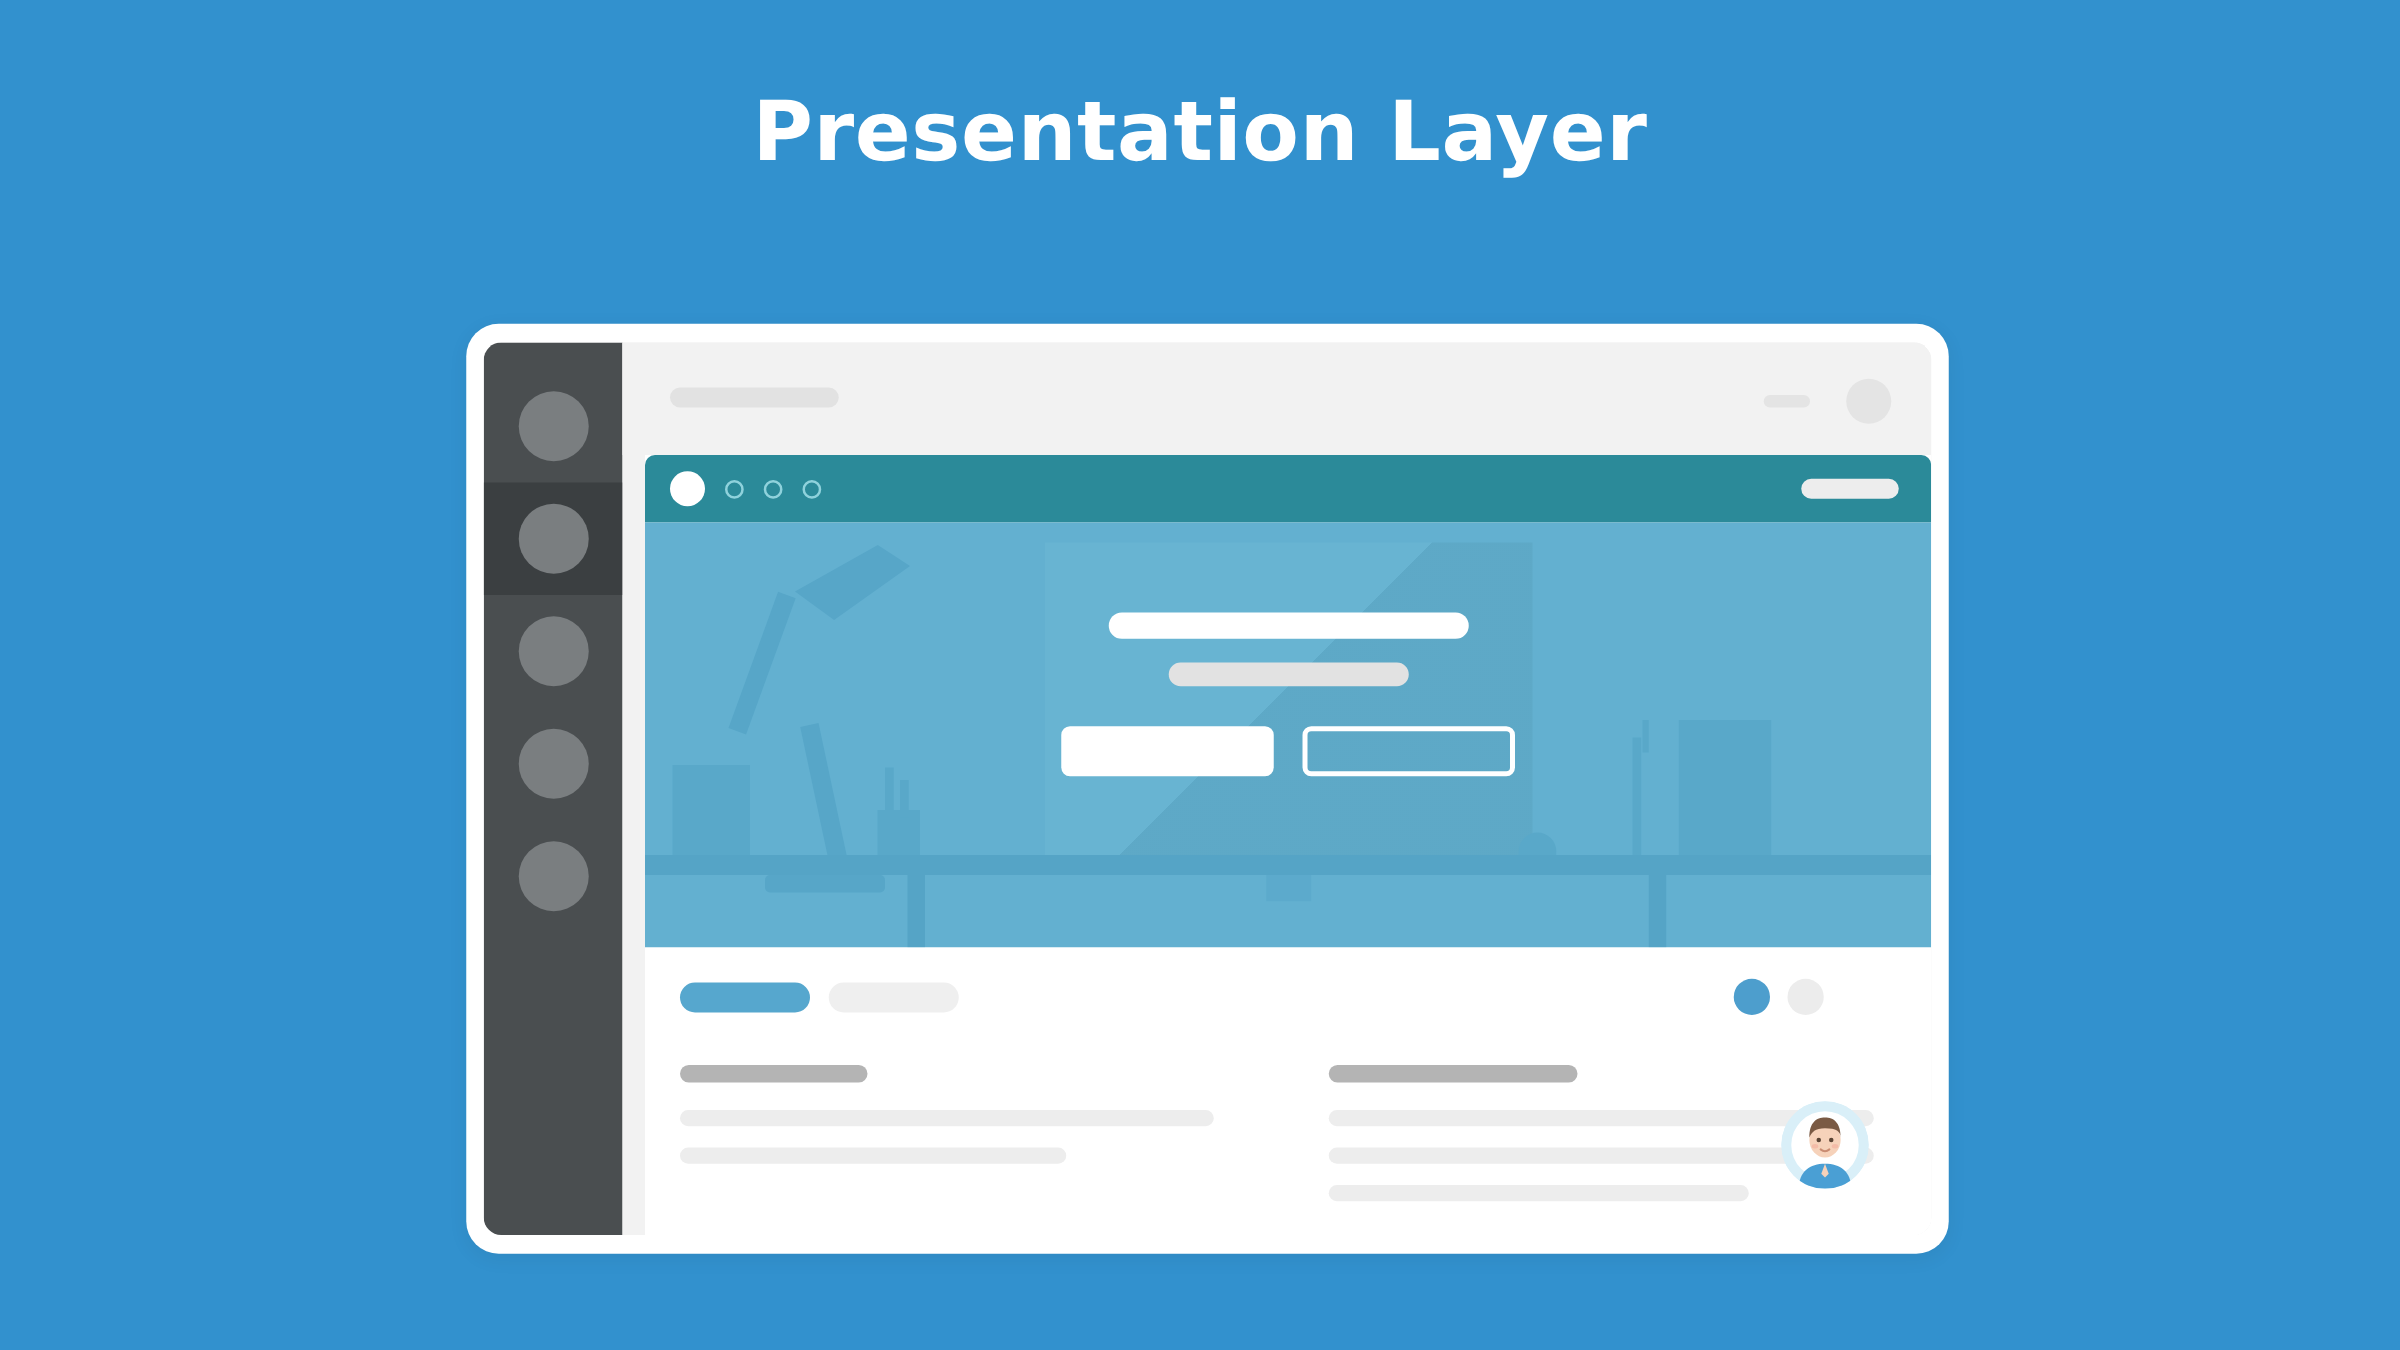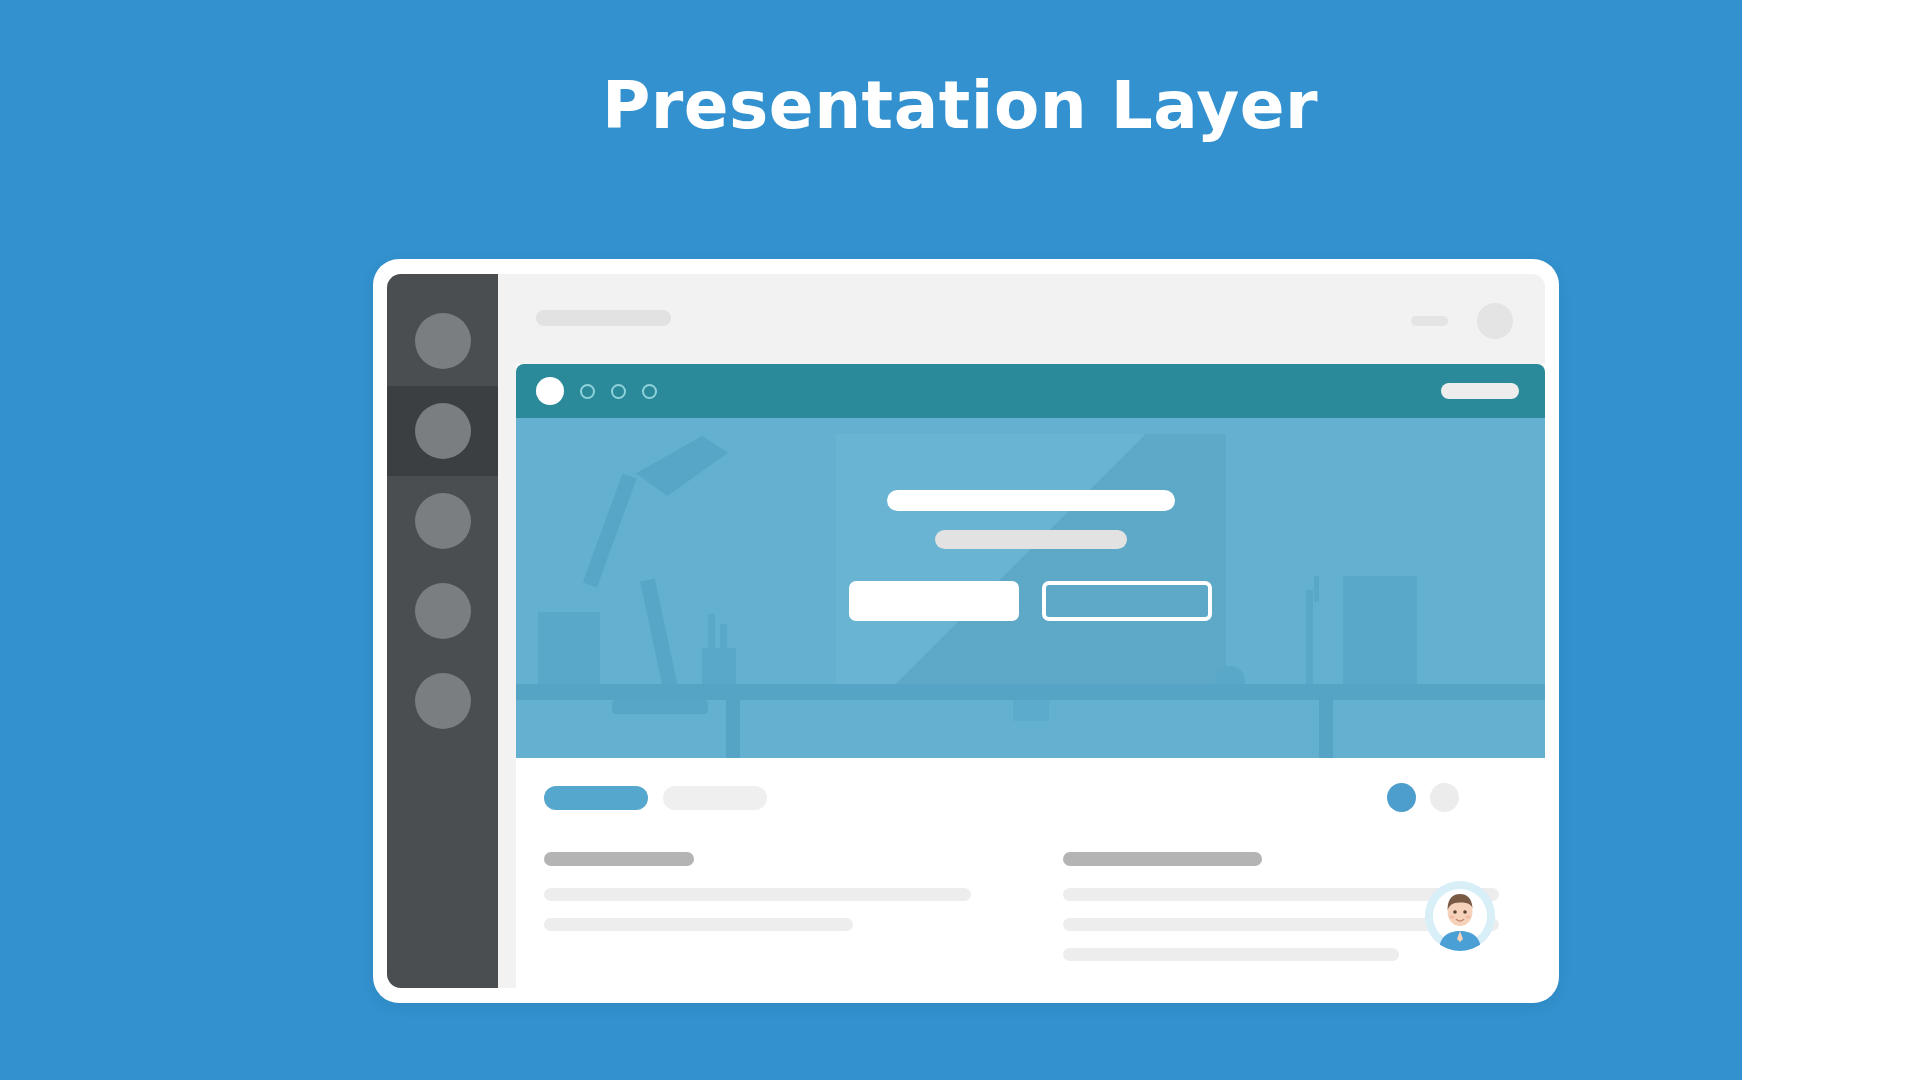--- a/index.html
+++ b/index.html
@@ -6,21 +6,21 @@
     margin: 0;
     padding: 0;
     width: 1920px;
     height: 1080px;
     overflow: hidden;
     font-family: "DejaVu Sans", "Liberation Sans", sans-serif;
   }
 
   #stage {
     position: relative;
-    width: 1742px;
+    width: 1920px;
     height: 1080px;
     background: #3291CE;
     overflow: hidden;
   }
 
   
   #page-title {
     position: absolute;
     top: 70px;
     left: 0;

